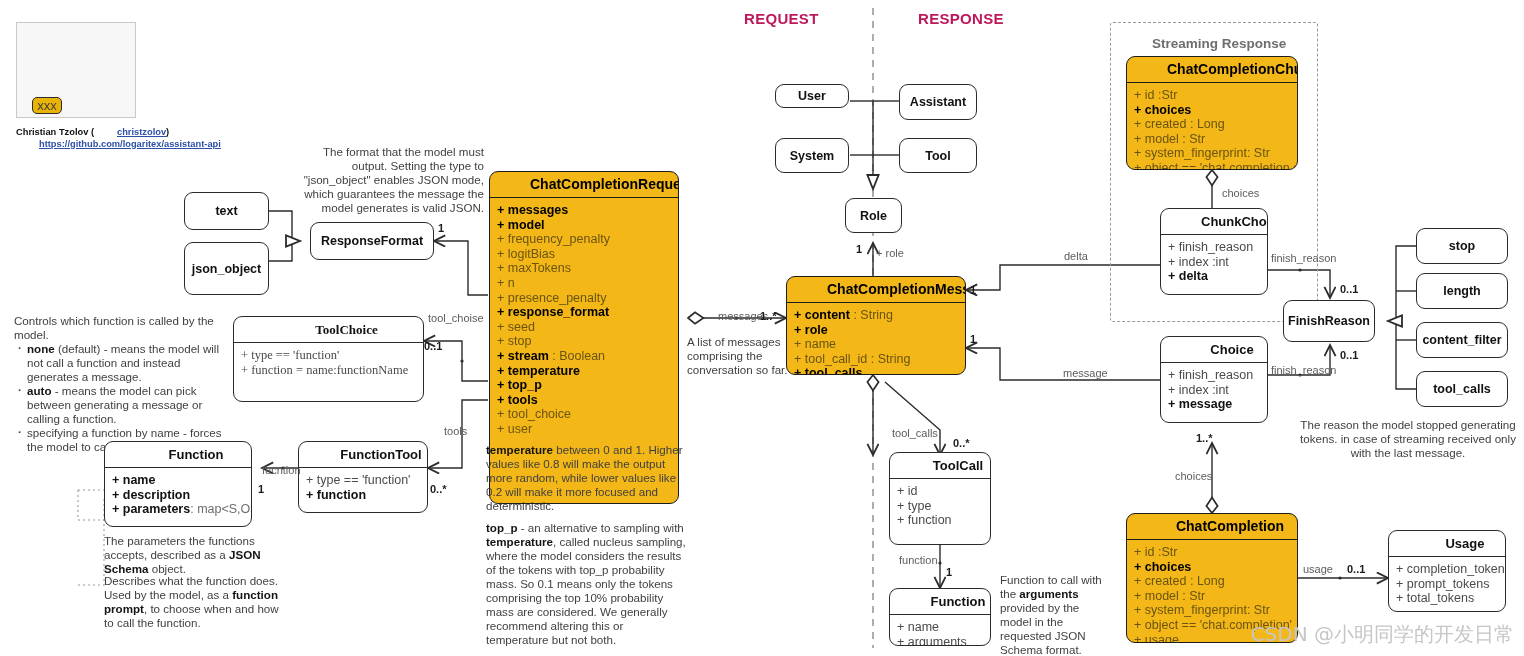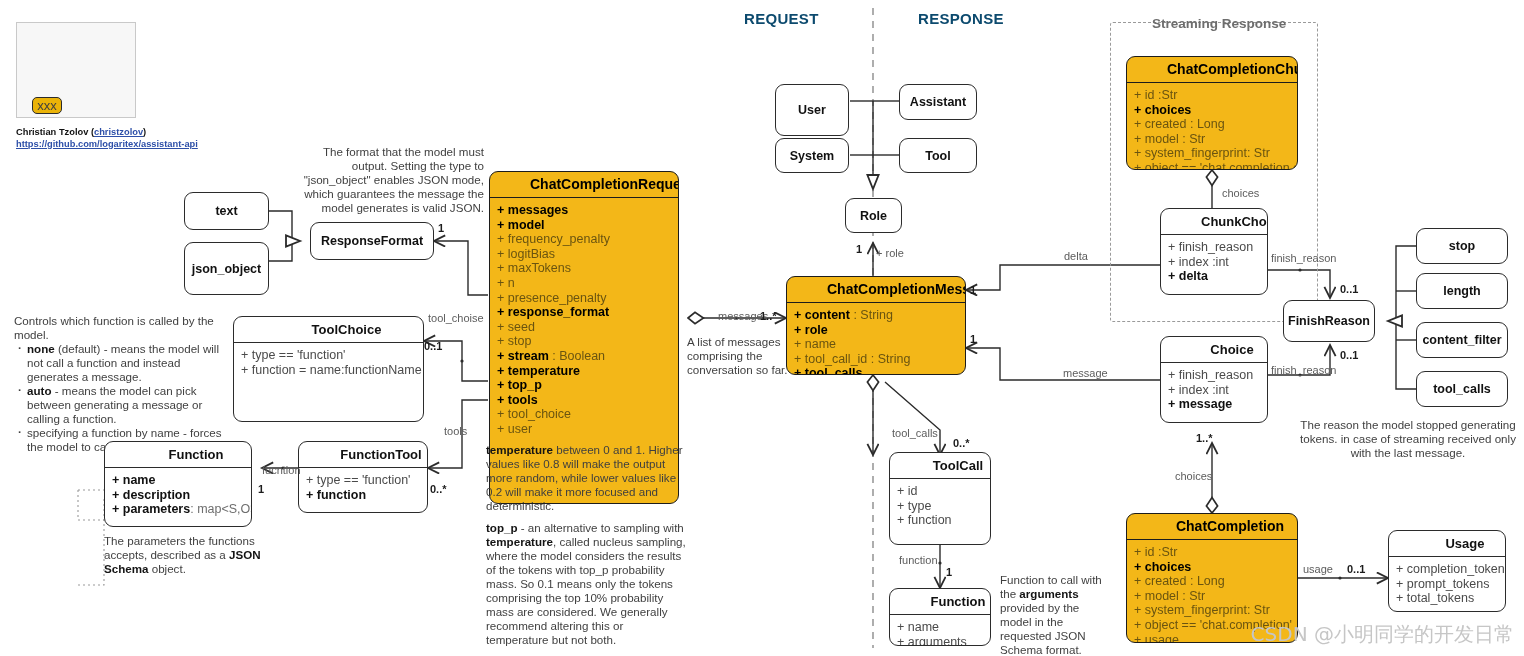--- a/index.html
+++ b/index.html
@@ -89,21 +89,21 @@
     color:#5c5c5c;
     white-space:nowrap;
   }
   .elabel.mult{color:#1c1c1c;font-weight:bold;font-size:11px;}
 
   
   .section-h{
     position:absolute;
     font-size:15px;
     font-weight:bold;
-    color:#0c4a6e;
+    color:#be185d;
     letter-spacing:.3px;
     white-space:nowrap;
   }
   .stream-h{
     position:absolute;
     font-size:13.5px;font-weight:bold;color:#6e6e6e;
     white-space:nowrap;
   }
   .stream-frame{
     position:absolute;
@@ -118,21 +118,21 @@
     left:16px;top:22px;width:120px;height:96px;
     border:1.4px solid #c9c9c9;
     background:#f7f7f7;
     box-sizing:border-box;
   }
   .legend-row{position:absolute;font-size:10.3px;color:#3f3f3f;letter-spacing:.2px;}
   .credit{
     position:absolute;left:16px;top:127px;
     font-size:9.3px;line-height:11.5px;font-weight:bold;color:#111;
   }
-  .credit a{color:#2d4fa8;text-decoration:underline;}
+  .credit a{color:#2d4fa8;text-decoration:underline;padding-left:23px;}
 
   .watermark{
     position:absolute;
     right:10px;bottom:8px;
     font-size:20px;
     color:#c6c6c6;
     white-space:nowrap;
     font-family:"DejaVu Sans", sans-serif;
   }
 </style>
@@ -219,21 +219,21 @@
 
       <path d="M1298,578 L1388,578" marker-end="url(#arrowOpen)"></path>
       <circle cx="1340" cy="578" r="1.6" fill="#2b2b2b" stroke="none"></circle>
     </g>
   </svg>
 
   <div class="section-h" style="left:744px;top:10px;">REQUEST</div>
   <div class="section-h" style="left:918px;top:10px;">RESPONSE</div>
 
   <div class="stream-frame" style="left:1110px;top:22px;width:208px;height:300px;"></div>
-  <div class="stream-h" style="left:1152px;top:16px;">Streaming Response</div>
+  <div class="stream-h" style="left:1152px;top:36px;">Streaming Response</div>
 
   <div class="legend"></div>
   <svg class="wires" style="left:0;top:0;" viewBox="0 0 1524 656">
     <g stroke="#2b2b2b" stroke-width="1.3" fill="none">
       <path d="M62,46 L32,46" marker-end="url(#arrowOpen)"></path>
       <path d="M62,46 L70,41 L78,46 L70,51 Z" fill="#fff"></path>
       <path d="M72,67 L32,67" marker-end="url(#arrowOpen)"></path>
       <path d="M72,88 L48,88"></path>
       <path d="M48,88 L40,84 L40,92 Z" fill="#fff"></path>
     </g>
@@ -259,21 +259,21 @@
 
   <div class="note" style="left:14px;top:314px;width:218px;">
     <div>Controls which function is called by the model.</div>
     <ul>
       <li><b>none</b><span> (default) - means the model will not call a function and instead generates a message.</span></li>
       <li><b>auto</b><span> - means the model can pick between generating a message or calling a function.</span></li>
       <li><span>specifying a function by name - forces the model to call that function.</span></li>
     </ul>
   </div>
 
-  <div class="uml" style="left:233px;top:316px;width:191px;height:106px;">
+  <div class="uml" style="left:233px;top:316px;width:191px;height:86px;font-family:Liberation Serif, serif;">
     <div class="ttl">ToolChoice</div>
     <div class="attrs">
       <div class="attr">+ type == 'function'</div>
       <div class="attr">+ function = name:functionName</div>
     </div>
   </div>
   <div class="elabel" style="left:428px;top:312px;">tool_choise</div>
   <div class="elabel mult" style="left:424px;top:340px;">0..1</div>
 
   <div class="uml" style="left:104px;top:441px;width:148px;height:86px;">
@@ -292,20 +292,24 @@
       <div class="attr"><b>+ function</b></div>
     </div>
   </div>
   <div class="elabel" style="left:262px;top:464px;">fucntion</div>
   <div class="elabel mult" style="left:258px;top:483px;">1</div>
   <div class="elabel mult" style="left:430px;top:483px;">0..*</div>
   <div class="elabel" style="left:444px;top:425px;">tools</div>
 
   <div class="note" style="left:104px;top:534px;width:182px;">The parameters the functions accepts, described as a <b>JSON Schema</b> object.</div>
 
+  <div class="note" style="left:104px;top:574px;width:186px;">
+    <div>Describes what the function does.</div>
+    <div><span>Used by the model, as a </span><b>function prompt</b><span>, to choose when and how to call the function.</span></div>
+  </div>
 
 
   <div class="uml hl" style="left:489px;top:171px;width:190px;height:333px;">
     <div class="ttl">ChatCompletionRequest</div>
     <div class="attrs">
       <div class="attr"><b>+ messages</b></div>
       <div class="attr"><b>+ model</b></div>
       <div class="attr">+ frequency_penalty</div>
       <div class="attr">+ logitBias</div>
       <div class="attr">+ maxTokens</div>
@@ -325,21 +329,21 @@
 
   <div class="note" style="left:486px;top:443px;width:202px;">
     <p><b>temperature</b><span> between 0 and 1. Higher values like 0.8 will make the output more random, while lower values like 0.2 will make it more focused and deterministic.</span></p>
     <p><b>top_p</b><span> - an alternative to sampling with </span><b>temperature</b><span>, called nucleus sampling, where the model considers the results of the tokens with top_p probability mass. So 0.1 means only the tokens comprising the top 10% probability mass are considered. We generally recommend altering this or temperature but not both.</span></p>
   </div>
 
   <div class="elabel" style="left:718px;top:310px;">messages</div>
   <div class="elabel mult" style="left:760px;top:310px;">1..*</div>
   <div class="note" style="left:687px;top:335px;width:104px;">A list of messages comprising the conversation so far.</div>
 
-  <div class="simplebox" style="left:775px;top:84px;width:74px;height:52px;">User</div>
+  <div class="simplebox" style="left:775px;top:84px;width:74px;height:24px;">User</div>
   <div class="simplebox" style="left:899px;top:84px;width:78px;height:36px;">Assistant</div>
   <div class="simplebox" style="left:775px;top:138px;width:74px;height:35px;">System</div>
   <div class="simplebox" style="left:899px;top:138px;width:78px;height:35px;">Tool</div>
   <div class="simplebox" style="left:845px;top:198px;width:57px;height:35px;">Role</div>
   <div class="elabel mult" style="left:856px;top:243px;">1</div>
   <div class="elabel" style="left:876px;top:247px;">+ role</div>
 
   <div class="uml hl" style="left:786px;top:276px;width:180px;height:99px;">
     <div class="ttl">ChatCompletionMessage</div>
     <div class="attrs">

